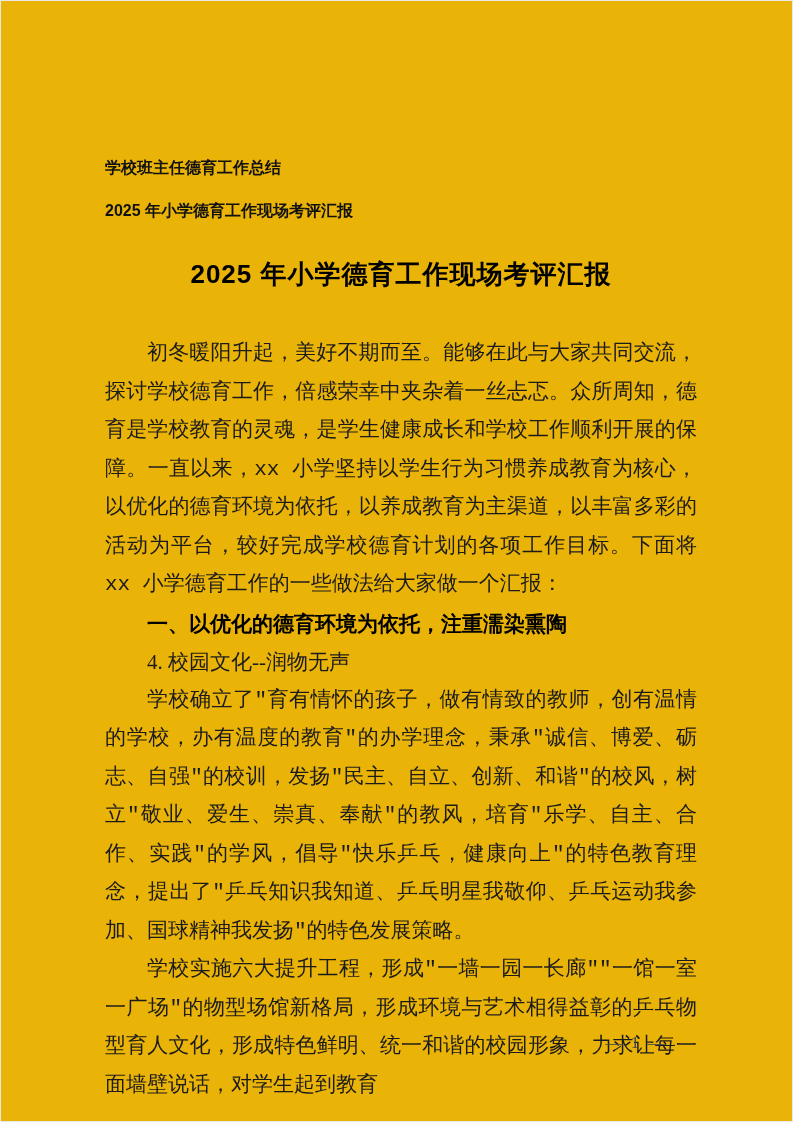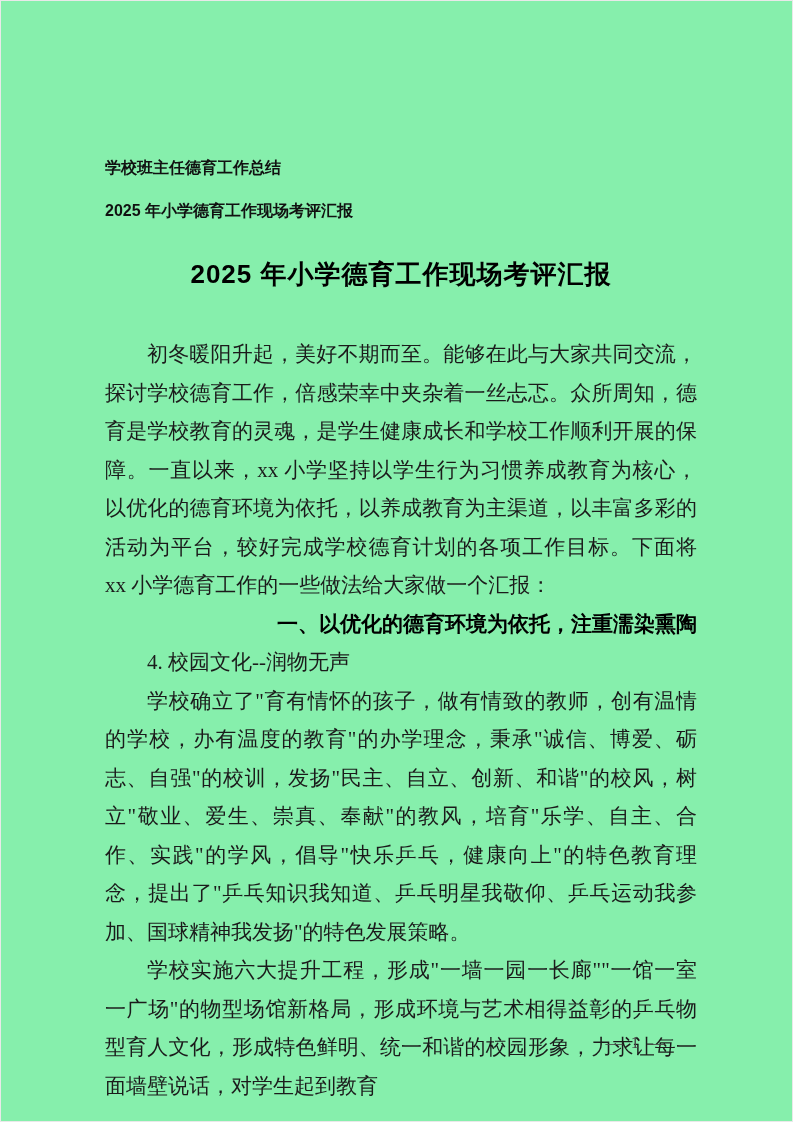--- a/index.html
+++ b/index.html
@@ -6,21 +6,21 @@
   html, body {
     margin: 0;
     padding: 0;
     background: #f5f5f5;
   }
   .page {
     position: relative;
     width: 793px;
     height: 1122px;
     margin: 0 auto;
-    background: #86efac;
+    background: #eab308;
     border: 1px solid #e9e9e9;
     overflow: hidden;
     color: #1b1b1b;
   }
   .content {
     position: absolute;
     left: 104px;
     top: 156px;
     width: 592px;
   }
@@ -36,37 +36,36 @@
     font-family: "Liberation Sans", sans-serif;
     font-weight: bold;
     font-size: 26px;
     line-height: 36px;
     text-align: center;
     margin: 34px 0 43px 0;
     color: #000000;
     letter-spacing: 1px;
   }
   .body-para {
-    font-family: Liberation Serif, serif;
+    font-family: Liberation Mono, monospace;
     font-size: 21px;
     line-height: 38.5px;
     text-align: justify;
     text-indent: 2em;
     margin: 0;
     color: #1b1b1b;
   }
   .section-heading {
     font-family: "Liberation Sans", sans-serif;
     font-weight: bold;
     font-size: 21px;
     line-height: 38.5px;
     text-indent: 2em;
     margin: 0;
     color: #000000;
-    text-align: right;
   }
   .sub-item {
     font-family: "Liberation Serif", serif;
     font-size: 21px;
     line-height: 38.5px;
     text-indent: 2em;
     margin: 0;
     color: #1b1b1b;
   }
   .page-number {

